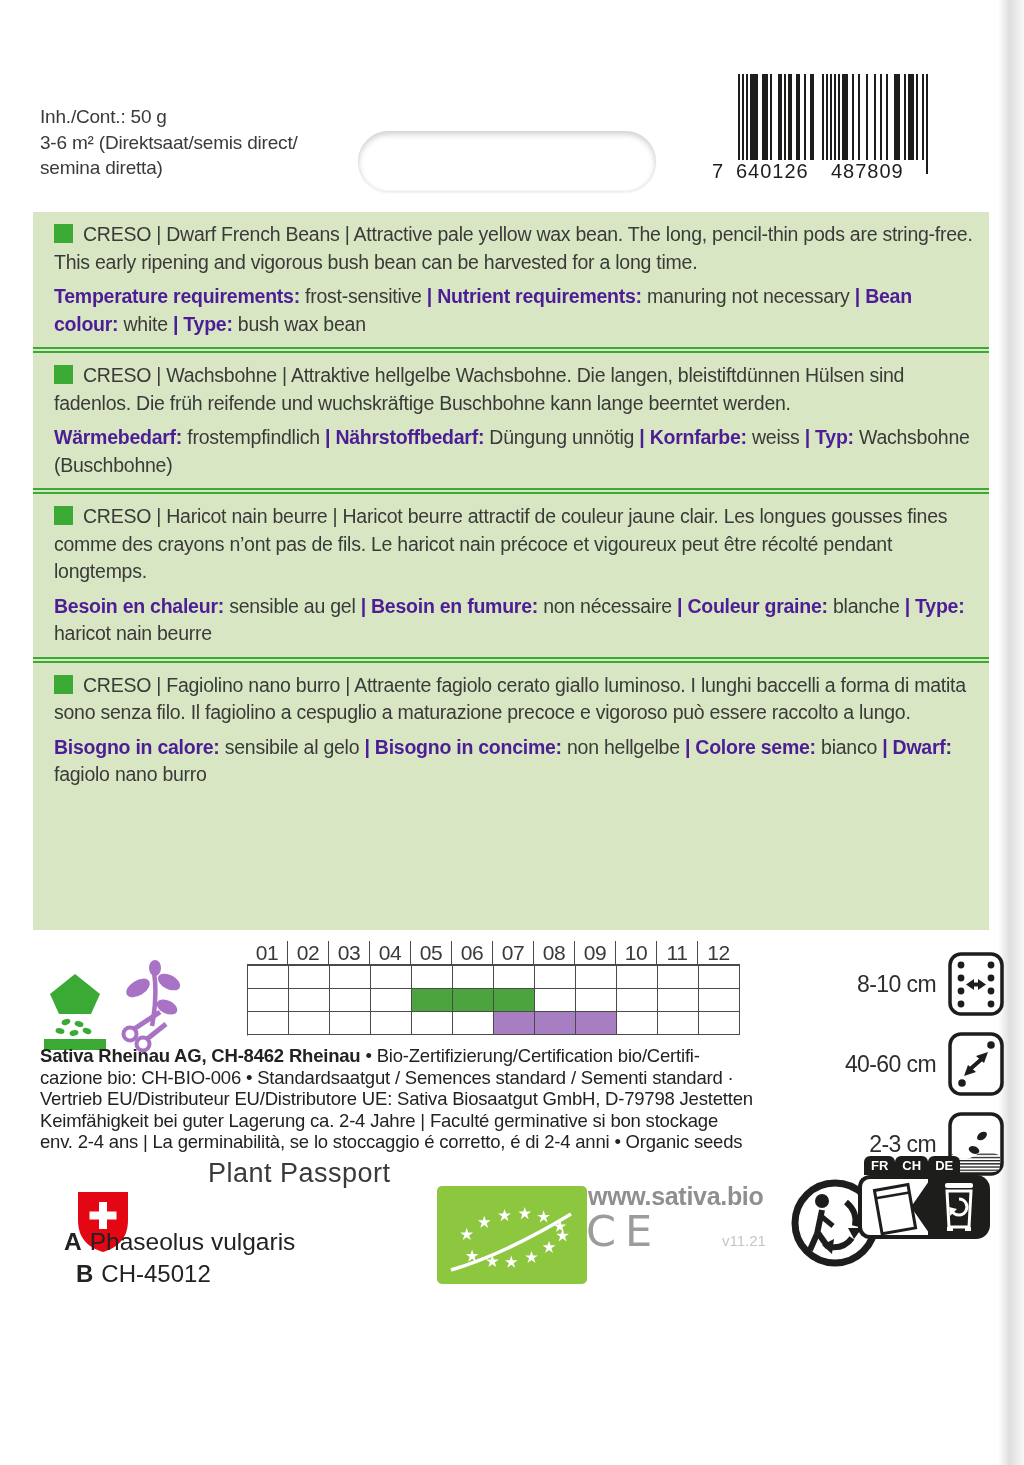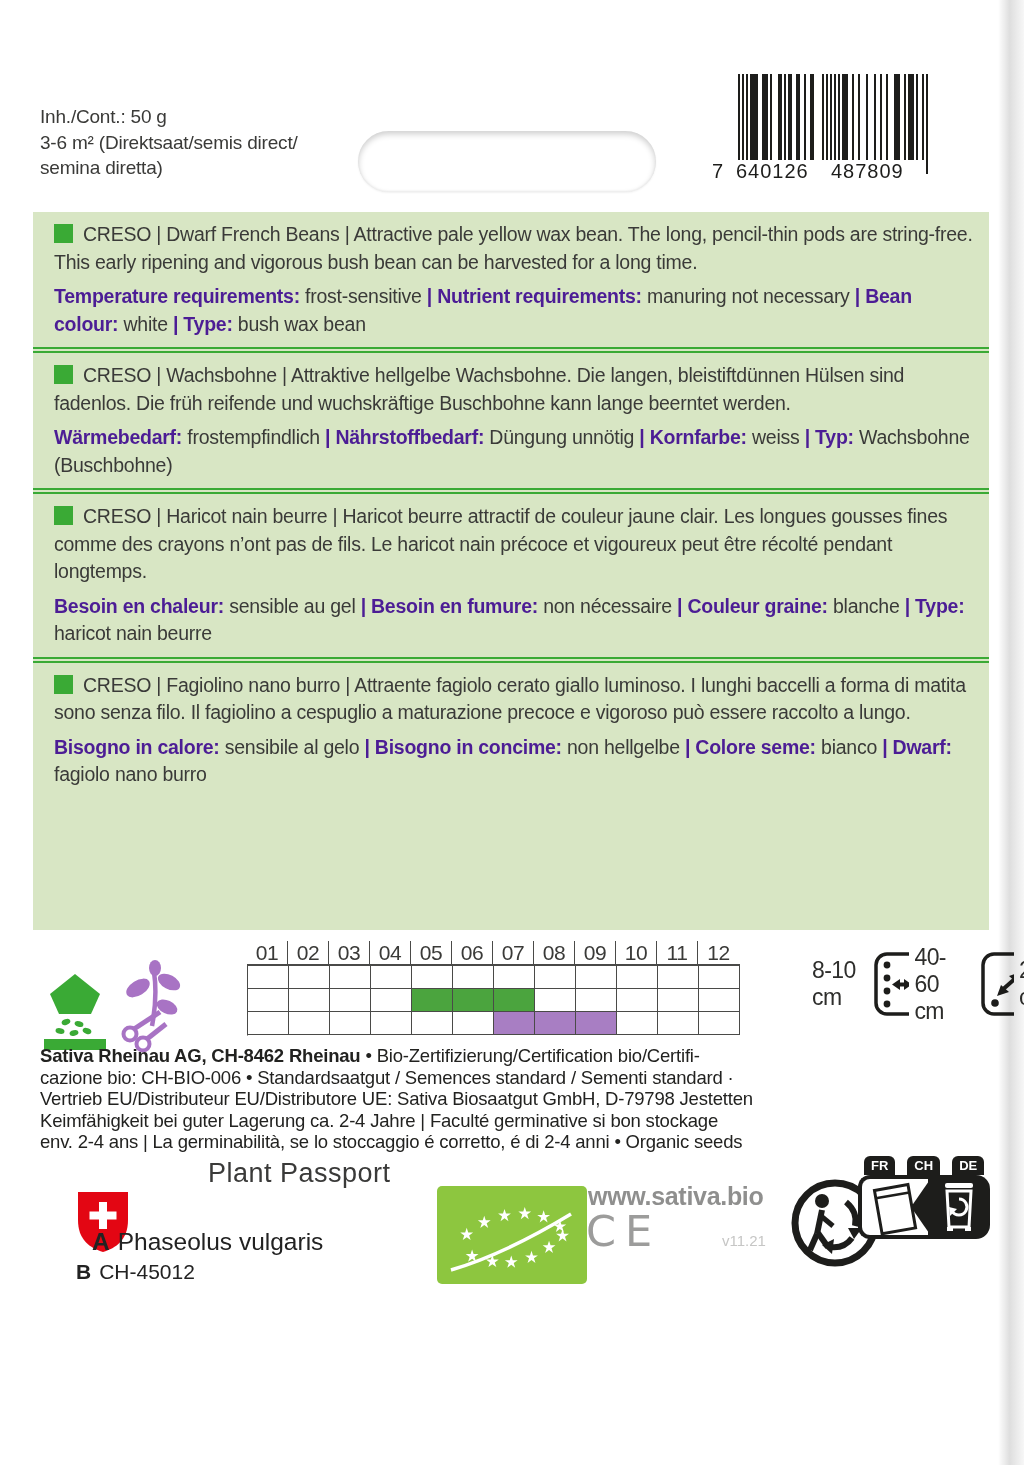--- a/index.html
+++ b/index.html
@@ -32,41 +32,41 @@
   .cal-head{display:grid;grid-template-columns:repeat(12,41px);}
   .hcell{font-size:21px;letter-spacing:-0.5px;text-align:center;height:23px;line-height:23px;color:#3a3a38;border-right:1.8px solid #4a4a48;}
   .hcell:last-child{border-right:none;}
   .cal-grid{display:grid;grid-template-columns:repeat(12,41px);grid-auto-rows:23px;
       border-top:2.5px solid #4a4a48;border-left:1.5px solid #4a4a48;border-bottom:0.5px solid transparent;}
   .ccell{border-right:1.5px solid #4a4a48;border-bottom:1.5px solid #4a4a48;}
   
   .sow-icon{position:absolute;left:44px;top:972px;}
   .harv-icon{position:absolute;left:114px;top:960px;}
   
-  .spacing{position:absolute;left:812px;top:952px;width:192px;display:flex;flex-direction:row;gap:5px;}
+  .spacing{position:absolute;left:812px;top:952px;width:192px;display:flex;flex-direction:column;gap:16px;}
   .sprow{display:flex;align-items:center;justify-content:flex-end;gap:12px;height:64px;}
   .splabel{font-size:23px;letter-spacing:-0.6px;color:#2e2e2c;}
   
   .company{position:absolute;left:40px;top:1045px;font-size:18.5px;line-height:21.6px;letter-spacing:-0.2px;color:#222220;}
   .company b{font-weight:700;}
   
   .shield{position:absolute;left:76px;top:1190px;}
   .pp-title{position:absolute;left:208px;top:1158px;font-size:27px;color:#3a3a39;letter-spacing:0.5px;}
-  .pp-a{position:absolute;left:92px;top:1228px;font-size:24.5px;color:#222;}
-  .pp-b{position:absolute;left:76px;top:1260px;font-size:21px;color:#222;}
+  .pp-a{position:absolute;left:64px;top:1228px;font-size:24.5px;color:#222;}
+  .pp-b{position:absolute;left:76px;top:1260px;font-size:24px;color:#222;}
   .pp-a b,.pp-b b{margin-right:8px;}
   
   .eulogo{position:absolute;left:437px;top:1186px;}
   .website{position:absolute;left:588px;top:1182px;font-size:25px;font-weight:700;color:#8f8f8e;letter-spacing:-0.3px;}
   .ce{position:absolute;left:586px;top:1206px;font-size:43px;color:#9c9c9b;letter-spacing:9px;font-family:"DejaVu Sans",sans-serif;}
   .version{position:absolute;left:722px;top:1232px;font-size:15px;color:#c6c6c5;}
   .triman{position:absolute;left:788px;top:1176px;}
   
   .disposal{position:absolute;left:858px;top:1156px;width:140px;}
-  .disp-tabs{display:flex;gap:12px;padding-left:6px;text-align:center;}
+  .disp-tabs{display:flex;gap:0;padding-left:6px;text-align:center;}
   .disp-tab{background:#1d1d1b;color:#fff;font-size:13px;font-weight:700;padding:2px 7px 1px;border-radius:6px 6px 0 0;line-height:16px;}
   .disp-body{height:64px;display:flex;position:relative;}
   .disp-left{width:66px;background:#fff;border:4px solid #1d1d1b;border-right:none;border-radius:12px 0 0 12px;position:relative;overflow:hidden;}
   .disp-right{width:62px;background:#1d1d1b;border-radius:0 14px 14px 0;display:flex;align-items:center;justify-content:center;position:relative;}
   .disp-arrow{position:absolute;left:-17px;top:50%;transform:translateY(-50%);width:0;height:0;
       border-top:26px solid transparent;border-bottom:26px solid transparent;border-right:18px solid #1d1d1b;}
 </style>
 </head>
 <body>
 

